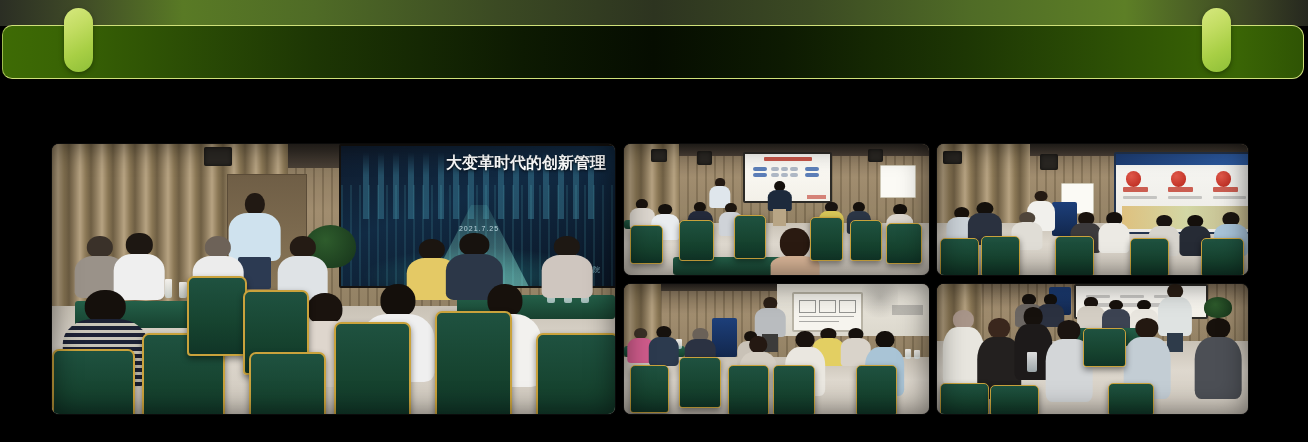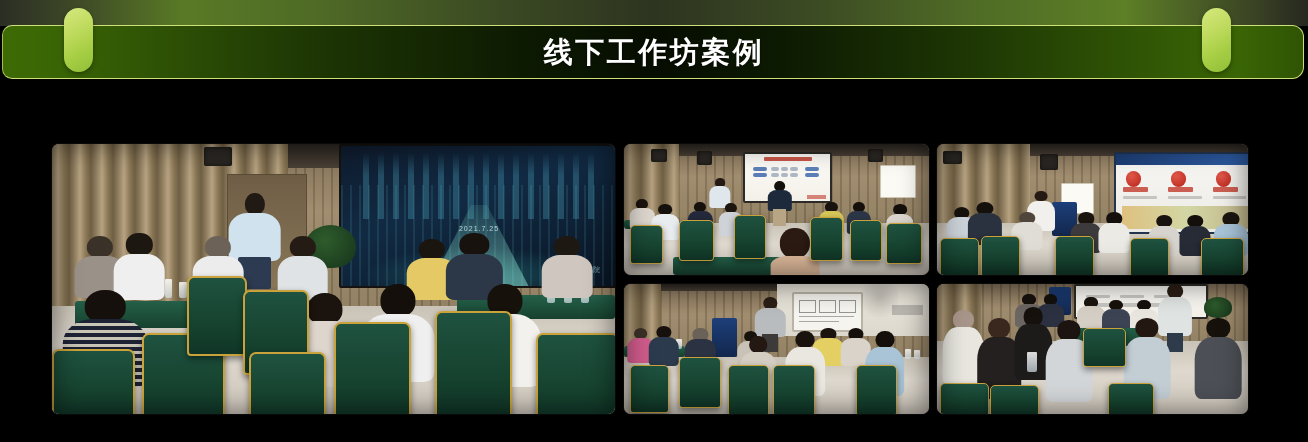--- a/index.html
+++ b/index.html
@@ -337,38 +337,38 @@
 </head>
 <body>
 
 <div class="slide">
 
   <div class="header-zone">
     <div class="header-topstrip"></div>
     <div class="header-band"></div>
     <div class="pill pill-left"></div>
     <div class="pill pill-right"></div>
-    <div class="header-title">线下工作坊案例</div>
   </div>
 
 
   <div class="gallery">
 
     <div class="photo photo-main">
       <div class="scene">
         <div class="wall"></div>
         <div class="ceiling"></div>
         <div class="curtain" style="left:0;width:42%;"></div>
         <div class="speaker-box" style="left:27%;top:1%;width:5%;height:7%;"></div>
         <div class="floor"></div>
 
         <div class="screen-dark" style="left:51%;top:0%;width:49%;height:52%;">
           <div class="skyline"></div>
           <div class="city"></div>
           <div class="road"></div>
+          <div class="screen-title" style="font-size:16px;">大变革时代的创新管理</div>
           <div class="screen-date" style="font-size:7px;">2021.7.25</div>
           <div class="screen-logo" style="font-size:7px;">数智研究院</div>
         </div>
 
         <div style="position:absolute;left:31%;top:11%;width:14%;height:44%;background:linear-gradient(180deg,#6f5e46,#8a7758);border:1px solid #5b4c38;"></div>
 
         <div class="plant" style="left:45%;top:30%;width:9%;height:16%;"></div>
 
         <div class="person" style="left:30%;top:18%;width:12%;height:35%;">
           <div class="head" style="top:0;width:30%;height:24%;"></div>

